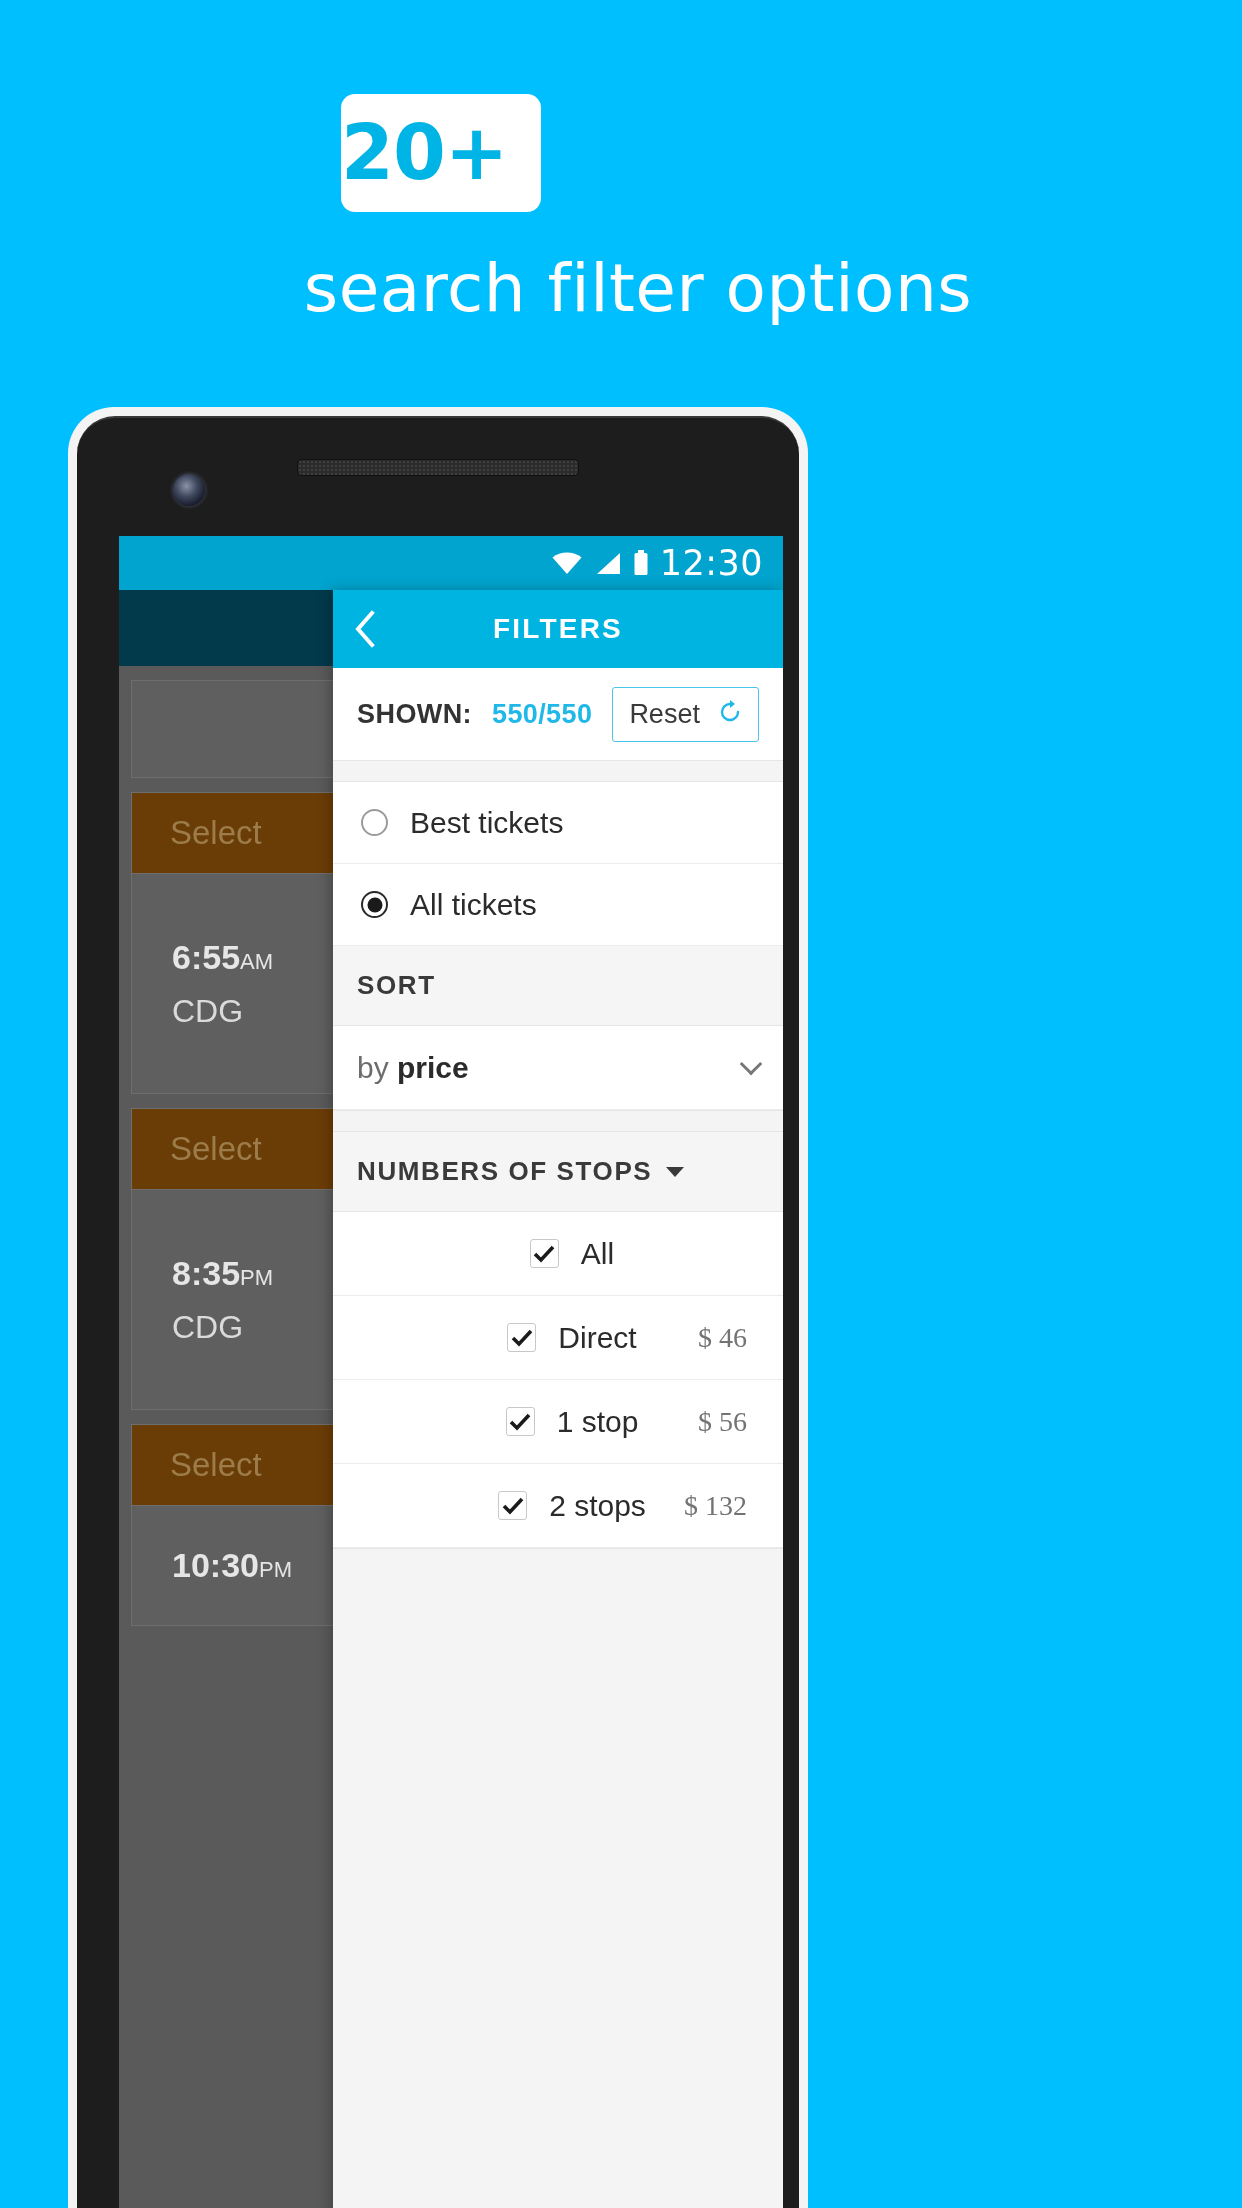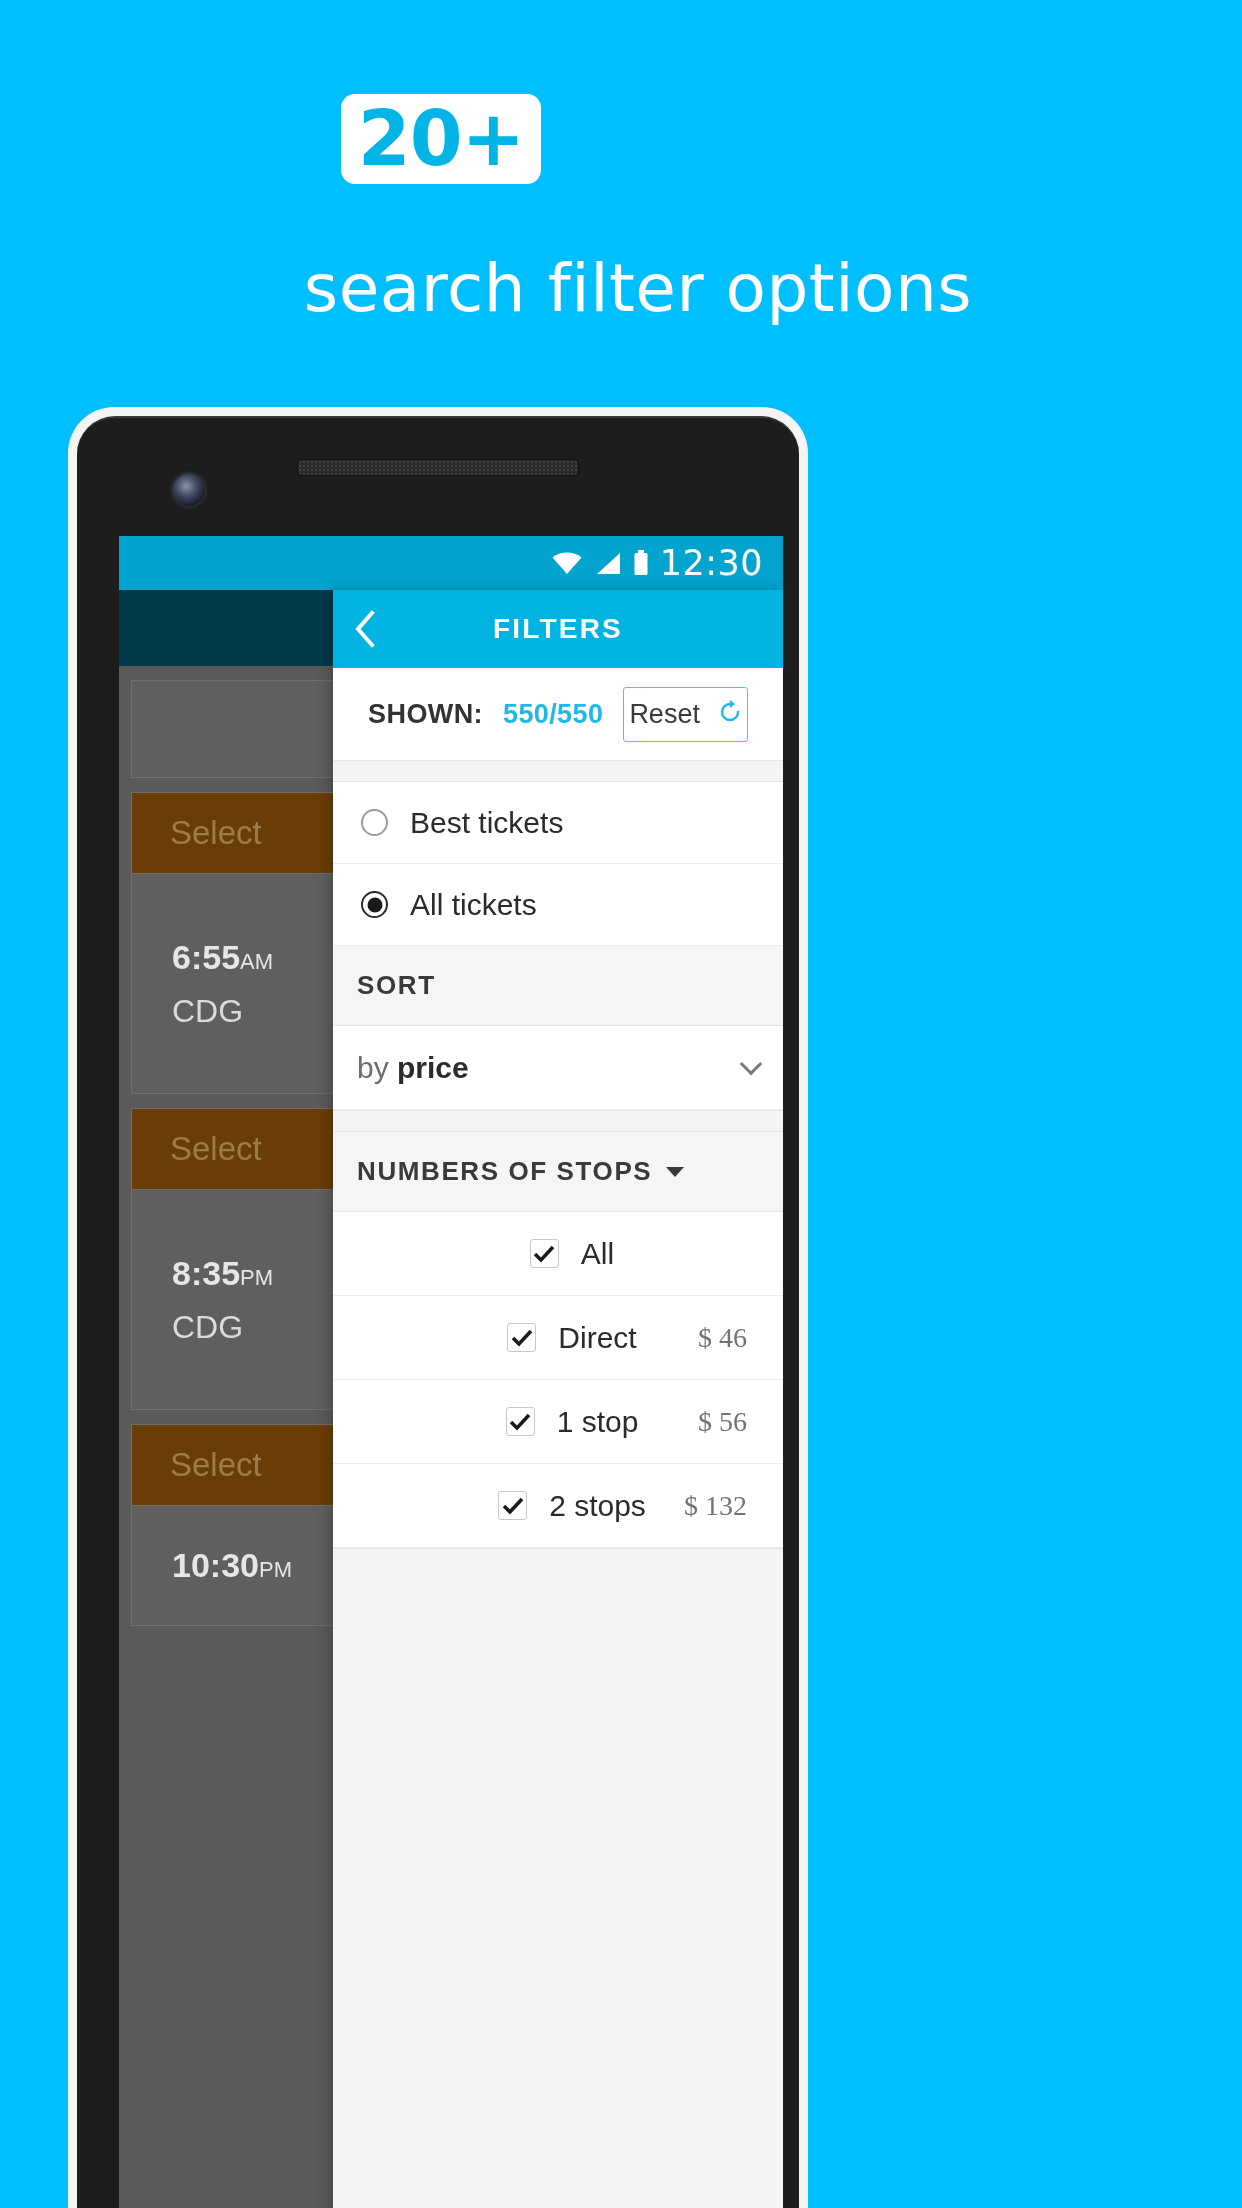--- a/index.html
+++ b/index.html
@@ -6,23 +6,23 @@
   html,body { width:1242px; height:2208px; }
   body {
     background:#00bfff;
     font-family:"Liberation Sans", sans-serif;
     overflow:hidden;
     position:relative;
   }
 
   
   .badge {
-    position:absolute; left:341px; top:94px; width:200px; height:90px;
+    position:absolute; left:341px; top:94px; width:200px; height:118px;
     background:#ffffff; border-radius:14px;
-    display:flex; align-items:center; justify-content:center;
+    display:flex; align-items:center; 
   }
   .badge-text {
     color:#00b4e6; font-size:76px; font-weight:bold; letter-spacing:-1px;
     line-height:1; font-family:"DejaVu Sans", sans-serif;
   }
   .headline {
     position:absolute; left:0; top:250px; width:100%;
     text-align:center; color:#ffffff;
     font-size:66px; font-weight:400; letter-spacing:0.5px;
     font-family:"DejaVu Sans", sans-serif;
@@ -143,21 +143,21 @@
   }
   .shown-row {
     height:92px; background:#ffffff; display:flex;
     align-items:center; justify-content:center; gap:20px;
     flex:0 0 auto;
   }
   .shown-label { color:#333; font-size:27px; font-weight:bold; letter-spacing:0.4px; }
   .shown-count { color:#20b8e8; font-size:27px; font-weight:bold; letter-spacing:0.4px; }
   .reset-btn {
     border:1px solid #47c6ea; border-radius:3px;
-    padding:11px 5px; display:flex; align-items:center; gap:18px;
+    padding:11px 16px; display:flex; align-items:center; gap:18px;
     background:#fff; cursor:pointer;
   }
   .reset-label { color:#3a3a3a; font-size:27px; }
   .sep { height:22px; background:#f4f4f4; border-top:1px solid #e6e6e6; border-bottom:1px solid #e6e6e6; flex:0 0 auto; }
 
   .opt-row {
     height:82px; display:flex; align-items:center;
     padding-left:28px; gap:22px;
     border-bottom:1px solid #ececec; background:#fff; flex:0 0 auto;
   }

